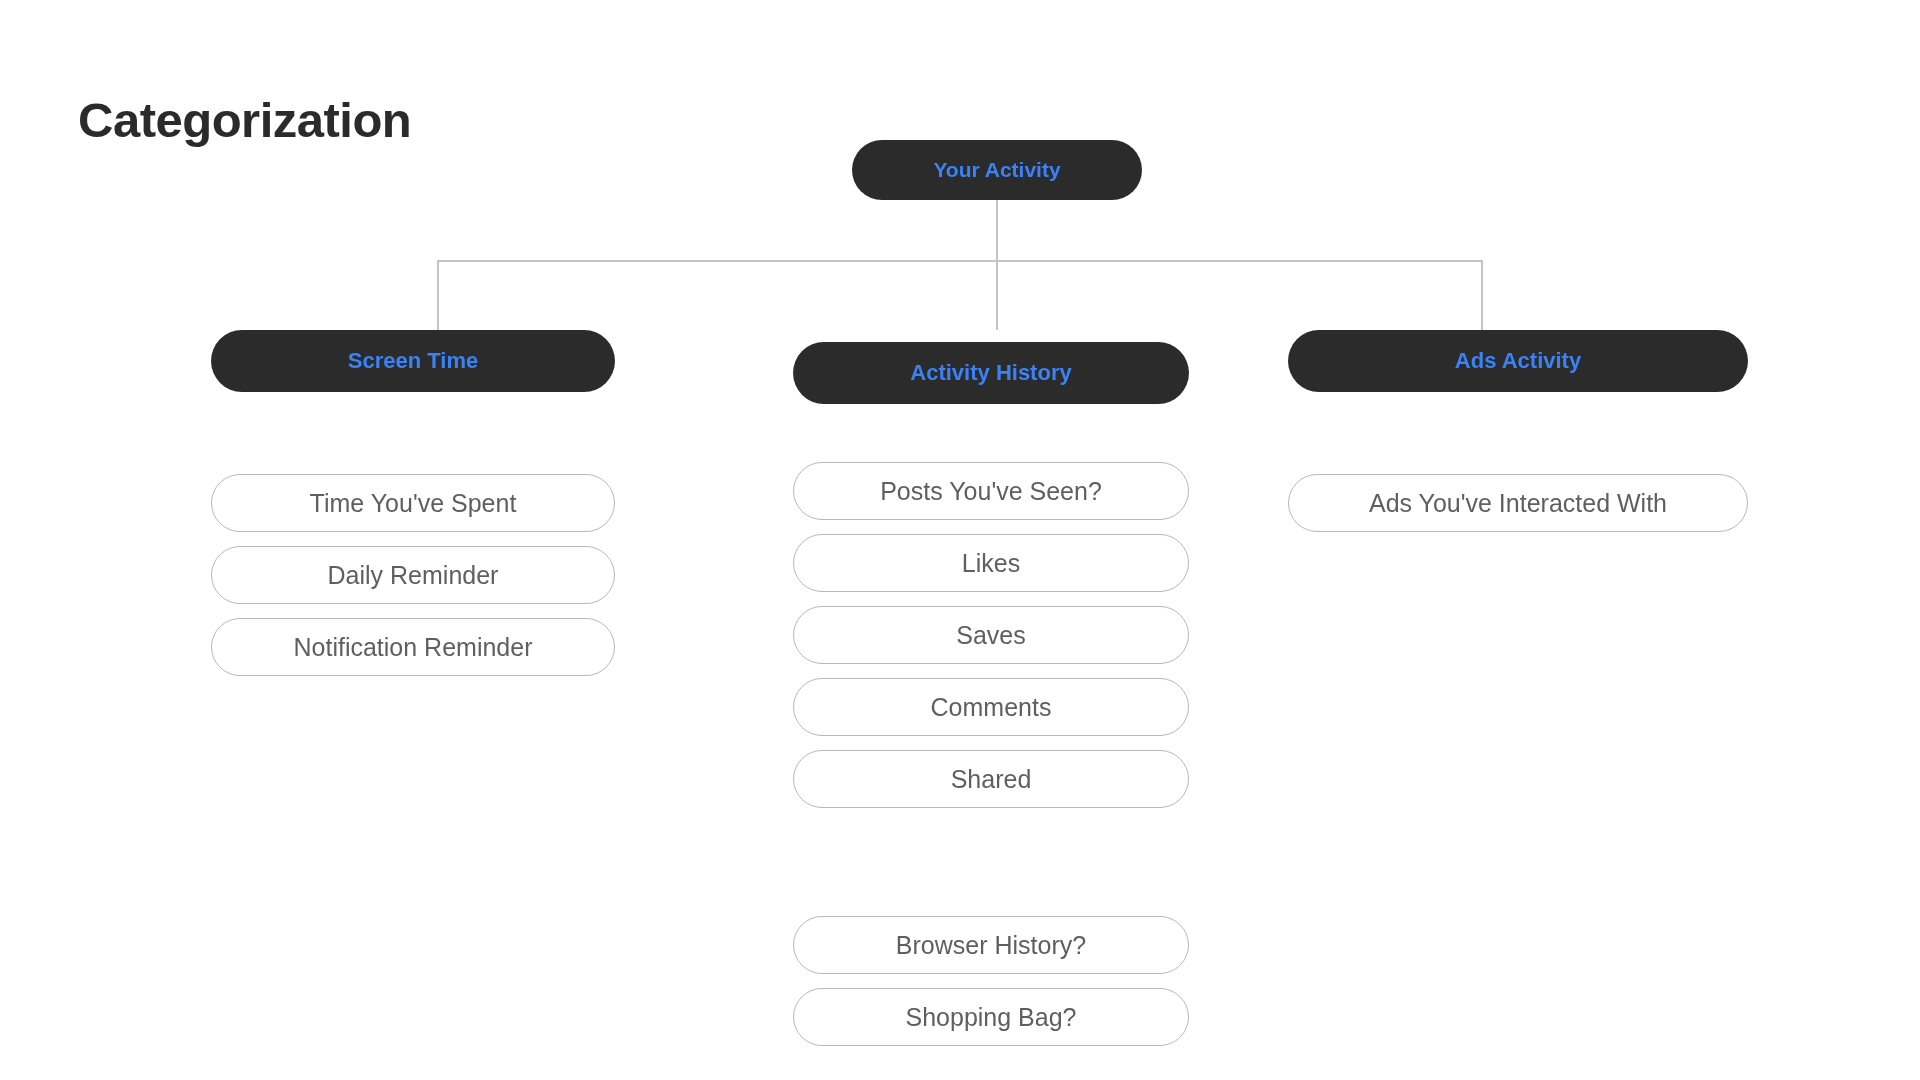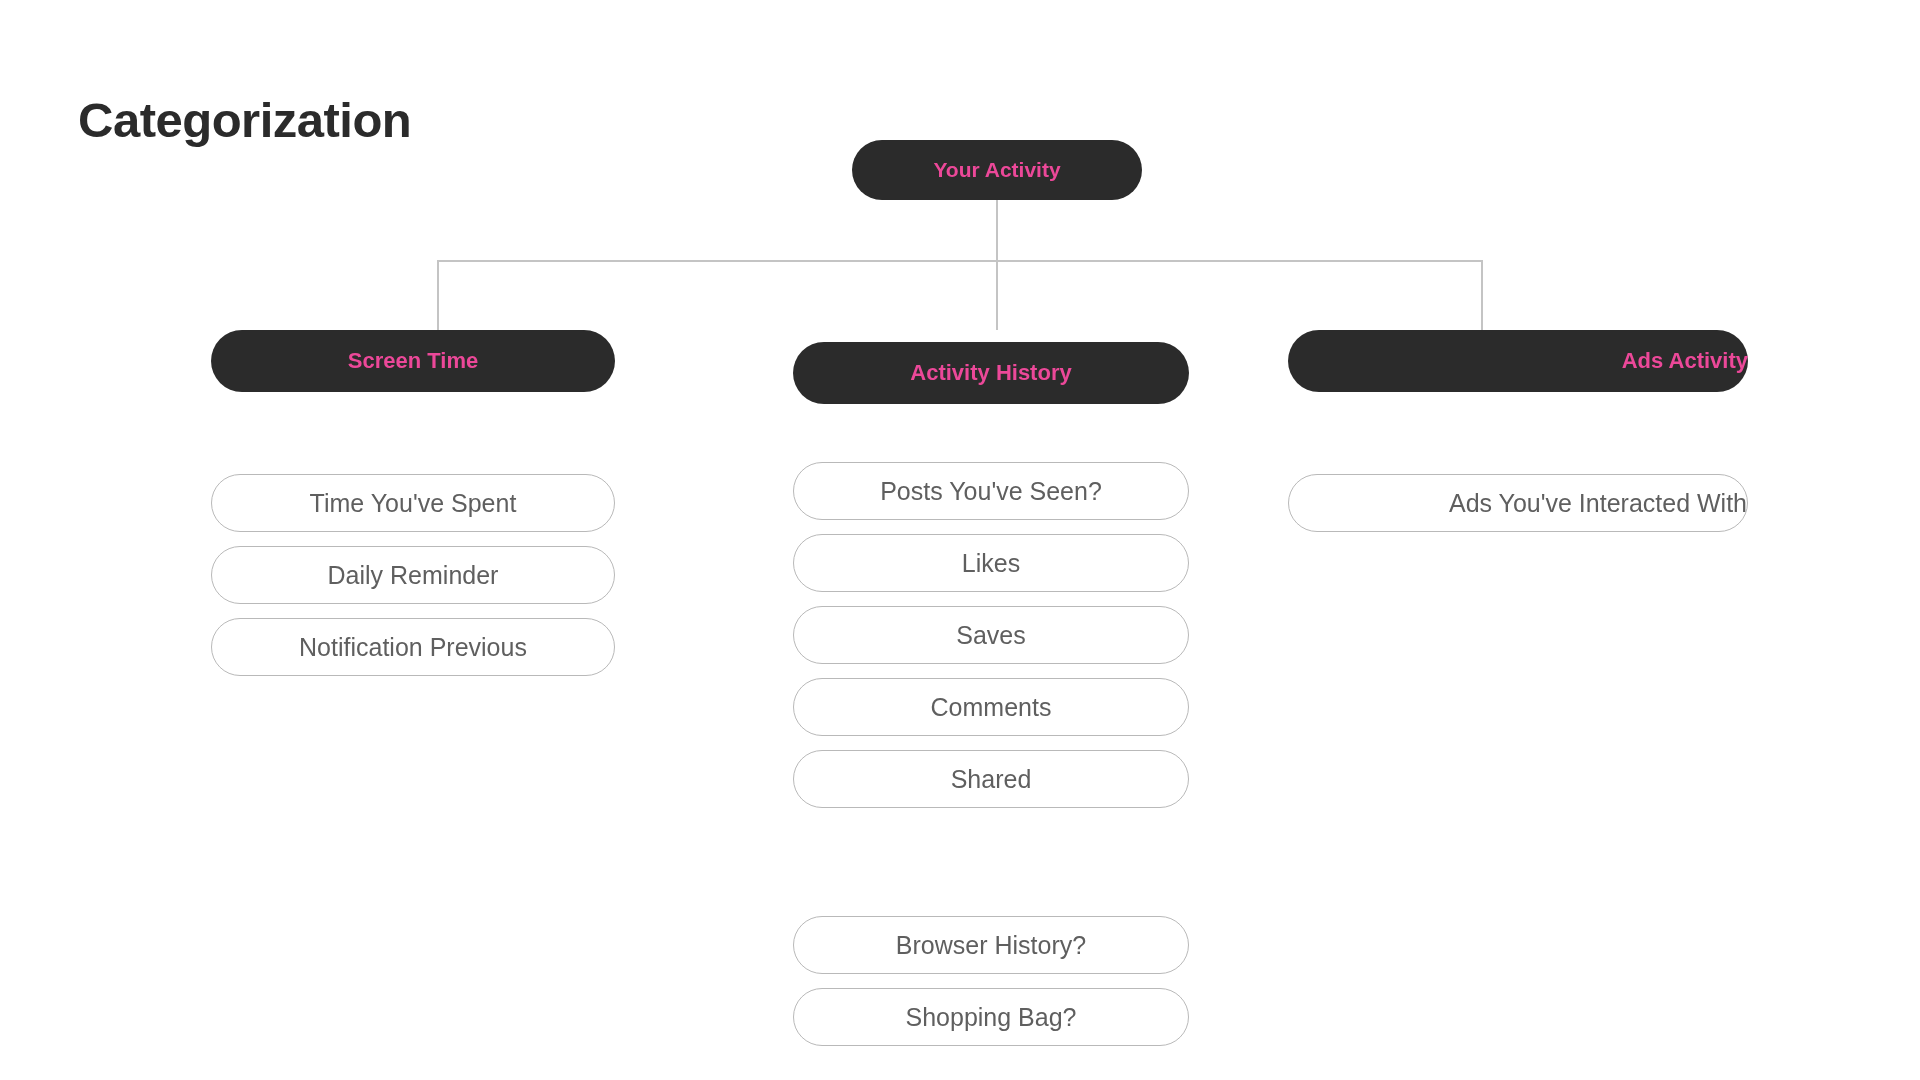--- a/index.html
+++ b/index.html
@@ -46,21 +46,21 @@
     position: absolute;
     display: flex;
     align-items: center;
     justify-content: center;
     border-radius: 999px;
     white-space: nowrap;
   }
 
   .pill.dark {
     background: #2b2b2b;
-    color: #ec4899;
+    color: #3b82f6;
     font-weight: bold;
     font-size: 22px;
     height: 62px;
   }
 
   .pill.root {
     font-size: 21px;
     height: 60px;
   }
 
@@ -70,21 +70,21 @@
     border: 1.6px solid #b9b9b9;
     font-weight: normal;
     font-size: 25px;
     height: 58px;
     margin-top: 44px;
   }
 
   
   .col-screen-time  { left: 211px;  width: 404px; }
   .col-activity     { left: 793px;  width: 396px; }
-  .col-ads          { left: 1288px; width: 460px; justify-content: flex-end; }
+  .col-ads          { left: 1288px; width: 460px; }
 
   .root-node { left: 852px; width: 290px; top: 140px; }
 </style>
 </head>
 <body>
 
 <div class="canvas">
 
   <div class="page-title">Categorization</div>
 
@@ -109,21 +109,21 @@
     <span>Screen Time</span>
   </div>
 
   <div class="pill light col-screen-time" style="top: 430px;">
     <span>Time You've Spent</span>
   </div>
   <div class="pill light col-screen-time" style="top: 502px;">
     <span>Daily Reminder</span>
   </div>
   <div class="pill light col-screen-time" style="top: 574px;">
-    <span>Notification Previous</span>
+    <span>Notification Reminder</span>
   </div>
 
   <div class="pill dark col-activity" style="top: 342px;">
     <span>Activity History</span>
   </div>
 
   <div class="pill light col-activity" style="top: 418px;">
     <span>Posts You've Seen?</span>
   </div>
   <div class="pill light col-activity" style="top: 490px; text-align: right;">

